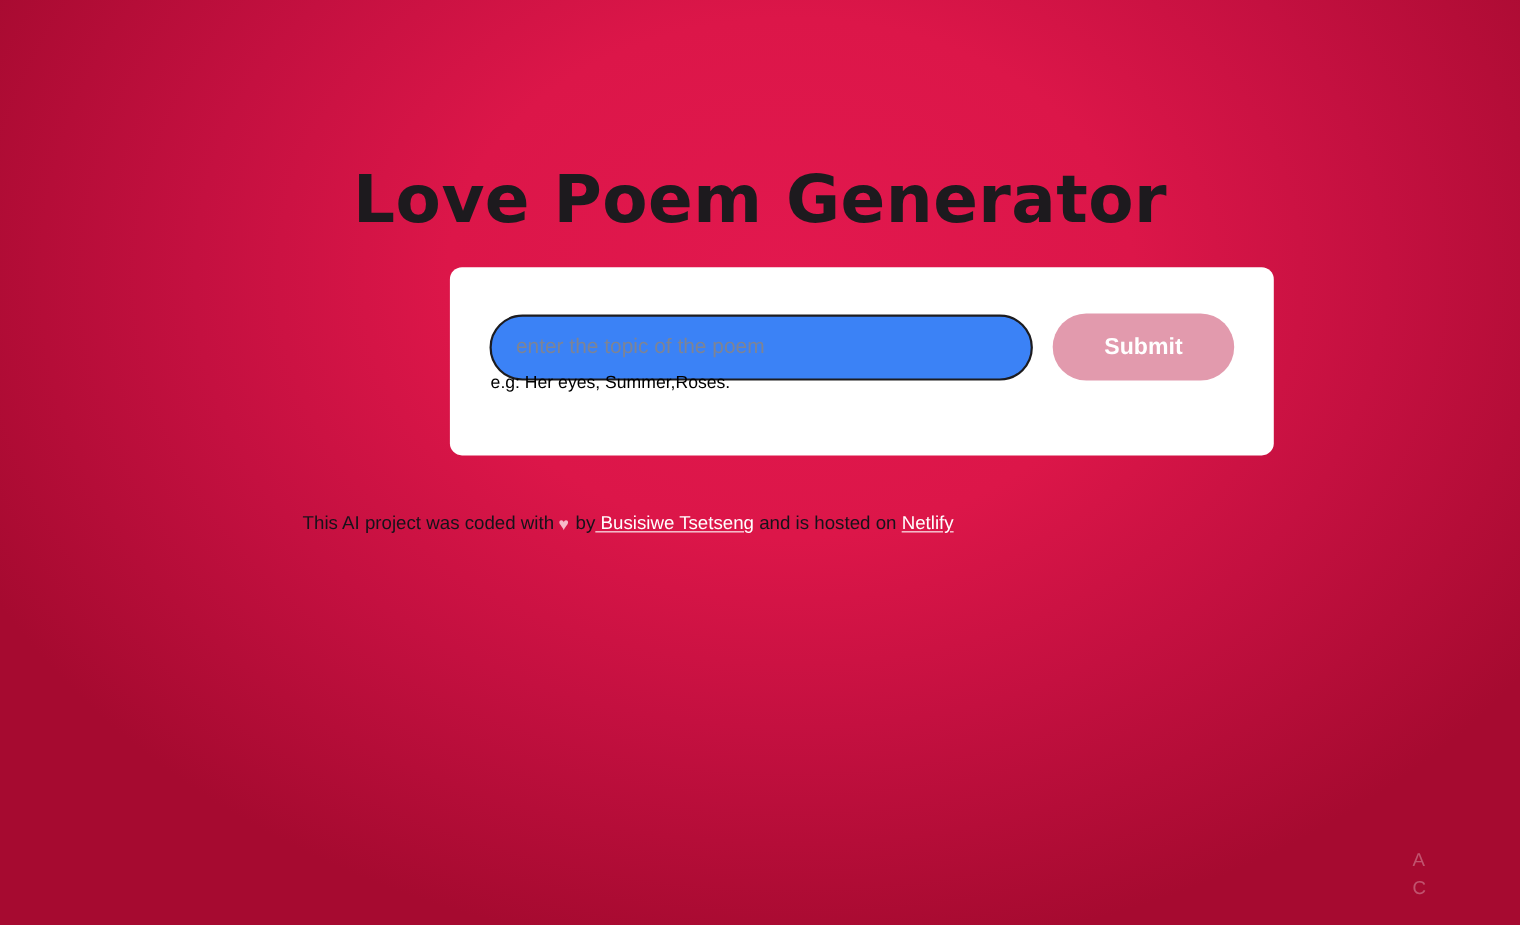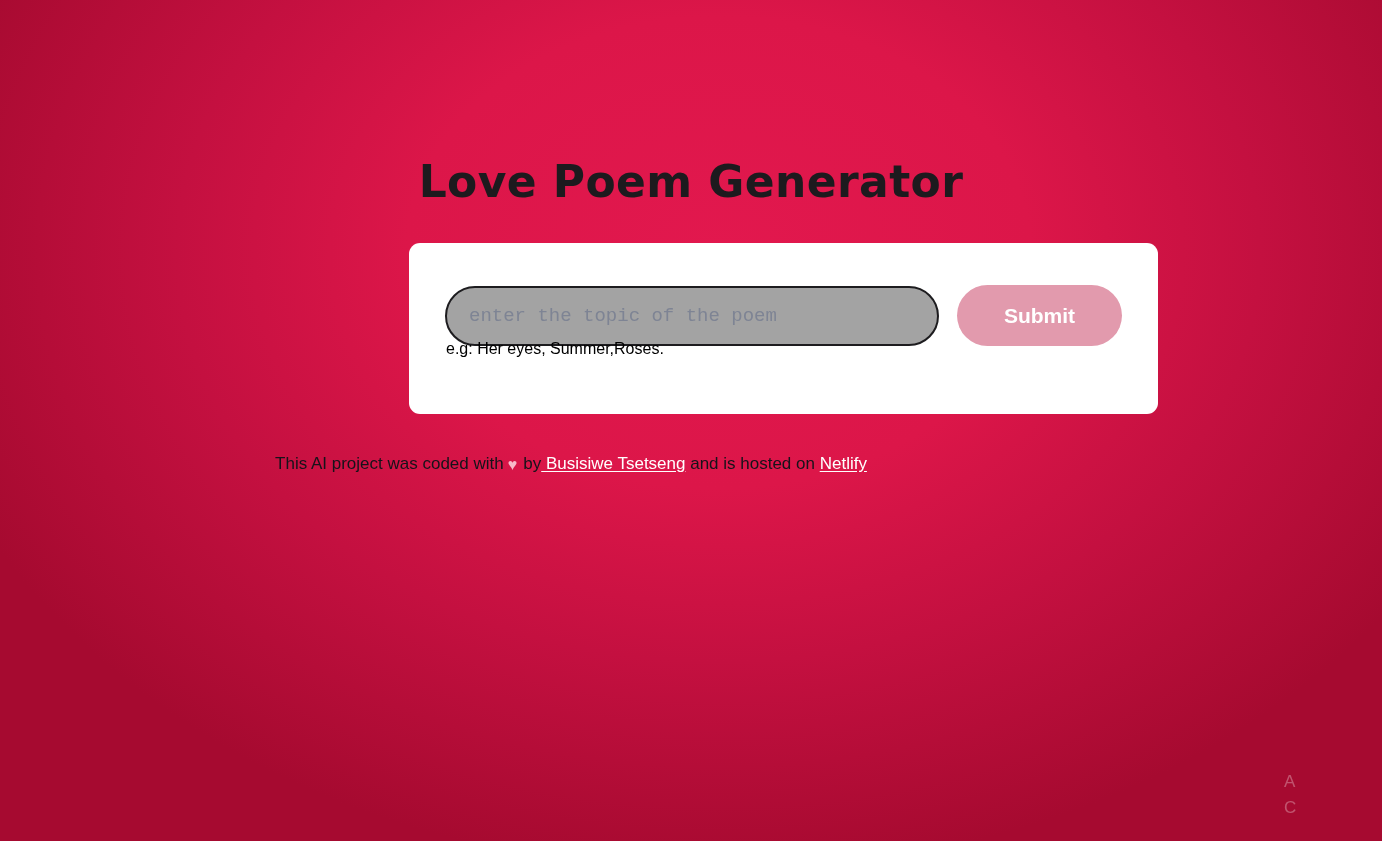--- a/index.html
+++ b/index.html
@@ -26,21 +26,21 @@
   }
 
   
   .title {
     position: absolute;
     top: 148px;
     left: 0;
     width: 1382px;
     text-align: center;
     font-family: "DejaVu Sans", "Liberation Sans", sans-serif;
-    font-size: 44px;
+    font-size: 60px;
     font-weight: 900;
     letter-spacing: 0.4px;
     color: #1d1a1e;
     line-height: 68px;
     white-space: nowrap;
   }
 
   
   .card {
     position: absolute;
@@ -59,24 +59,24 @@
     display: flex;
     align-items: center;
   }
 
   .topic-input {
     width: 494px;
     height: 60px;
     border: 2px solid #1d1c1f;
     border-radius: 34px;
     padding: 16px 22px;
-    font-family: Liberation Mono, monospace;
+    font-family: Liberation Sans, sans-serif;
     font-size: 19px;
     color: #2b2b2b;
-    background: #a3a3a3;
+    background: #3b82f6;
     outline: none;
     caret-color: #555b6b;
   }
 
   .topic-input::placeholder {
     color: #7e8494;
     opacity: 1;
   }
 
   .submit-button {
@@ -101,21 +101,21 @@
     left: 446px;
     top: 340px;
     font-size: 16px;
     color: #000000;
     white-space: nowrap;
   }
 
   
   .footer {
     position: absolute;
-    top: 454px;
+    top: 466px;
     left: 0;
     width: 1142px;
     text-align: center;
     font-size: 17px;
     color: #15131a;
     white-space: nowrap;
   }
 
   .footer .heart {
     color: #f7b9c9;

